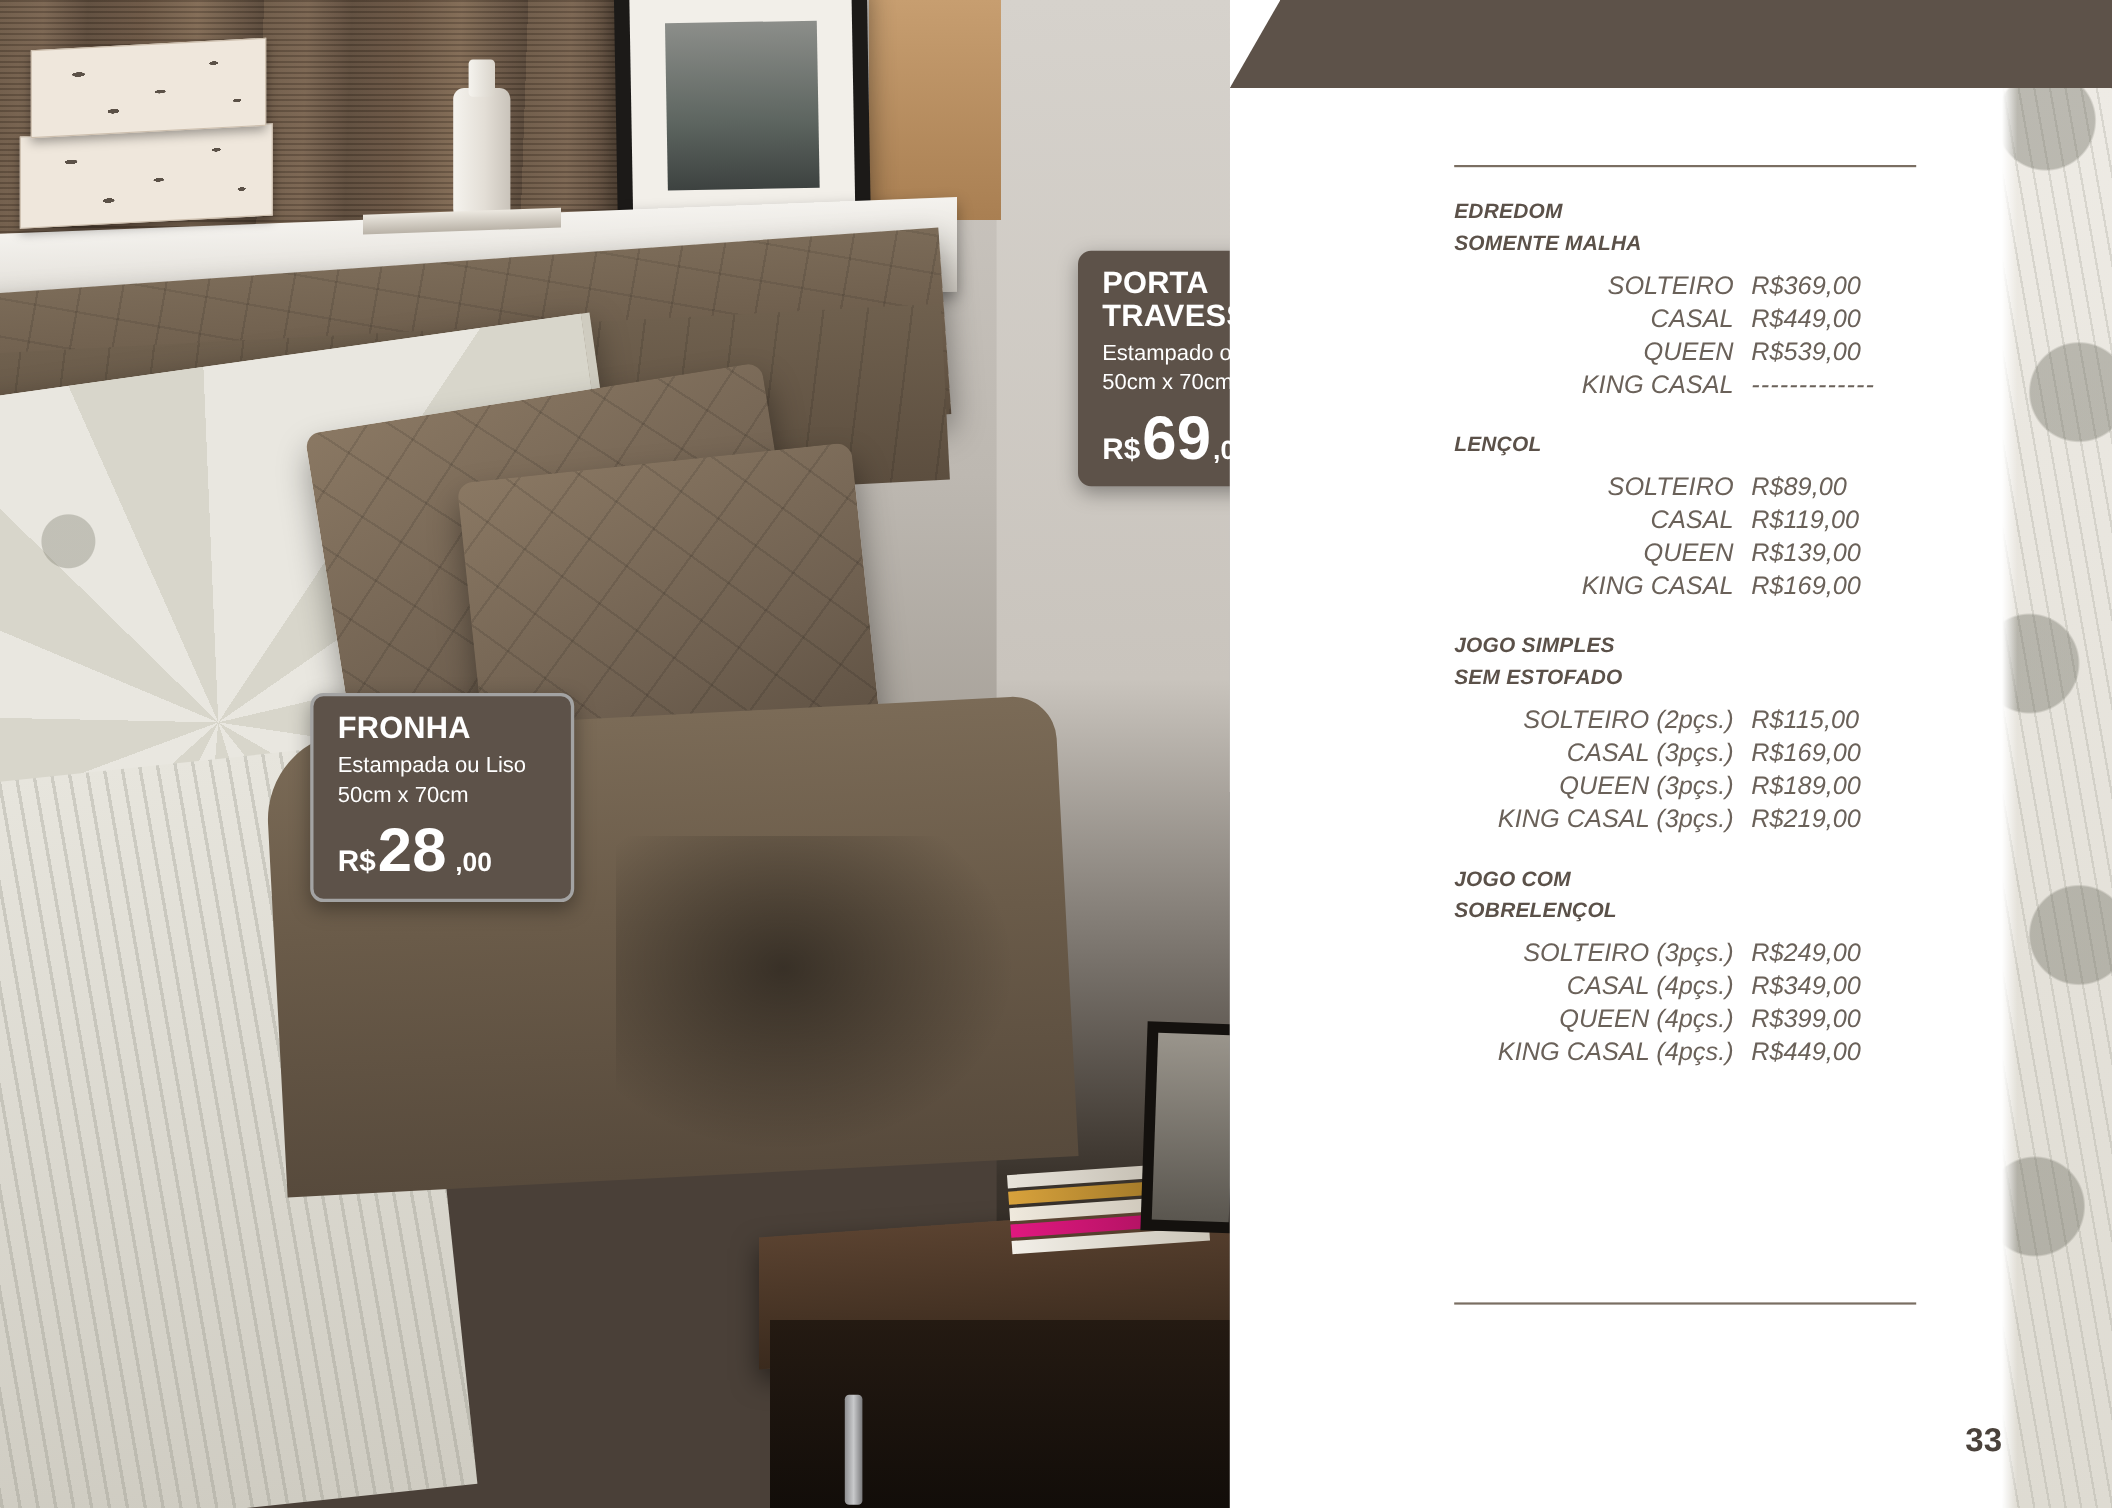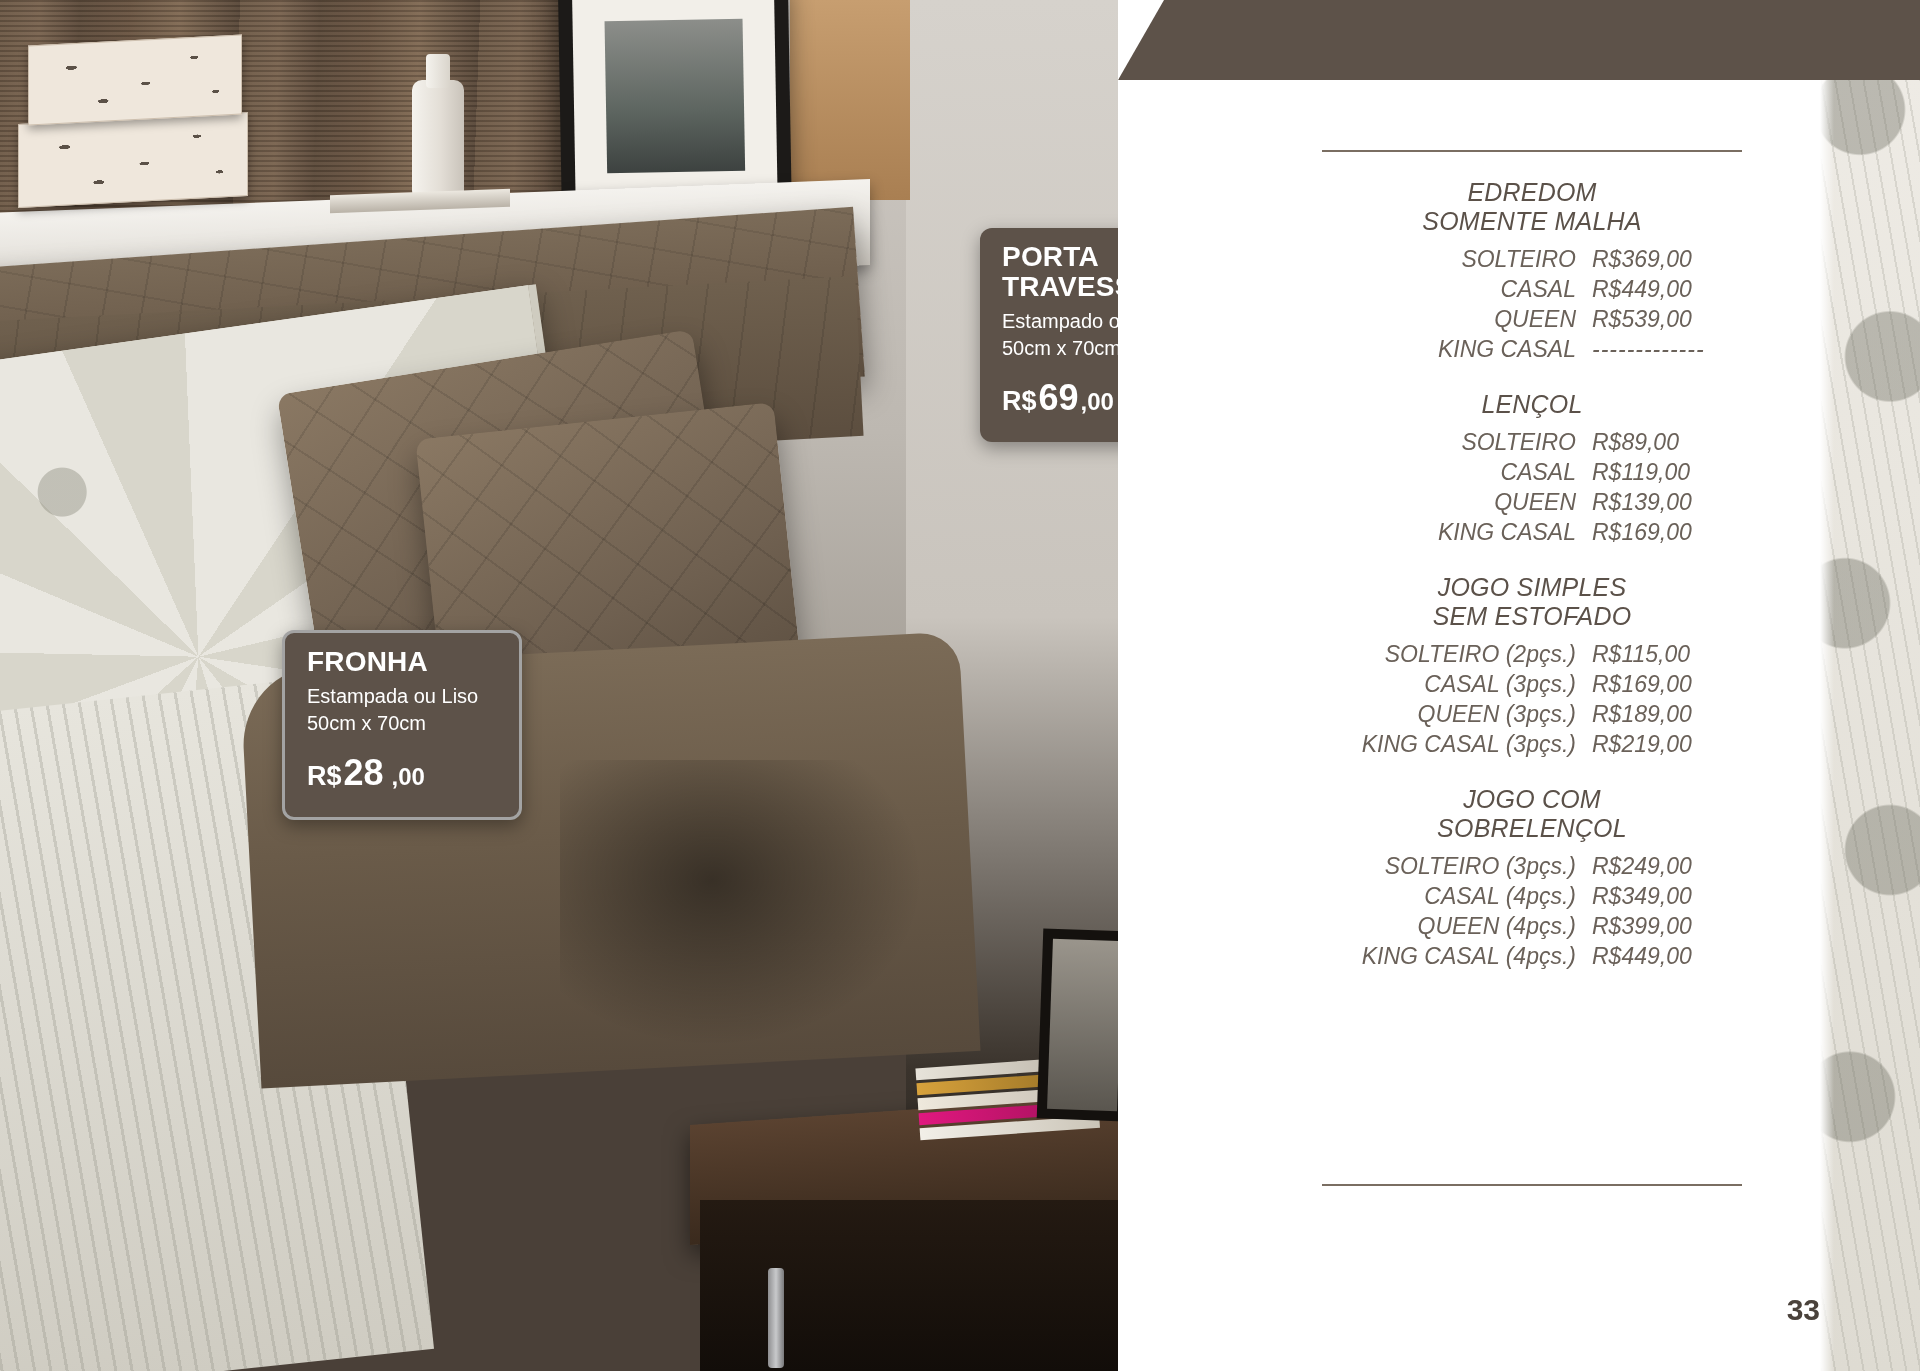--- a/index.html
+++ b/index.html
@@ -324,25 +324,25 @@
     left: 1322px; top: 150px;
     width: 420px;
   }
   .rule {
     height: 2px;
     background: #7a6e62;
     width: 420px;
   }
   .group { margin-top: 26px; }
   .group-title {
-    text-align: center;
+    text-align: left;
     color: #5b5149;
-    font-weight: 400;
+    font-weight: 700;
     font-style: italic;
-    font-size: 25px;
+    font-size: 19px;
     line-height: 29px;
     letter-spacing: 0.2px;
   }
   .rows { margin-top: 8px; }
   .row {
     display: flex;
     justify-content: space-between;
     align-items: center;
     font-style: italic;
     color: #6a6159;
@@ -392,21 +392,21 @@
   .callout .price {
     margin-top: 8px;
     display: flex;
     align-items: baseline;
   }
   .callout .cur {
     font-size: 27px;
     font-weight: 700;
   }
   .callout .amount {
-    font-size: 36px;
+    font-size: 56px;
     font-weight: 700;
     line-height: 56px;
     margin-left: 2px;
   }
   .callout .cents {
     font-size: 24px;
     font-weight: 700;
     margin-left: 2px;
   }
 

